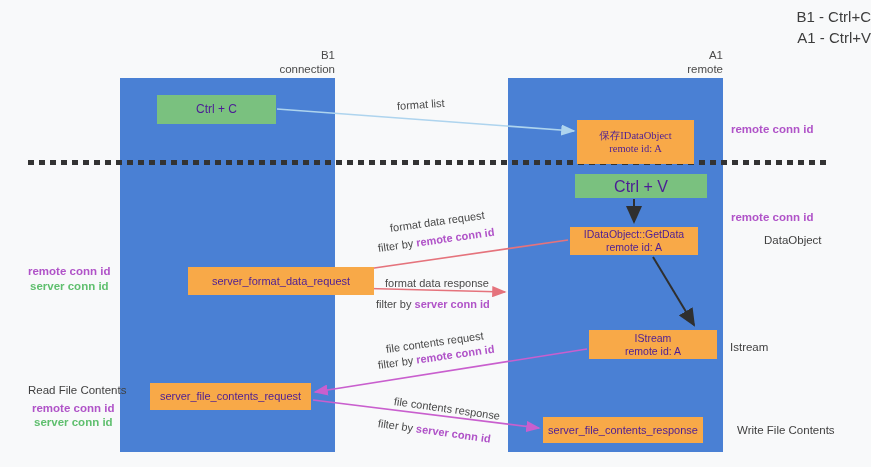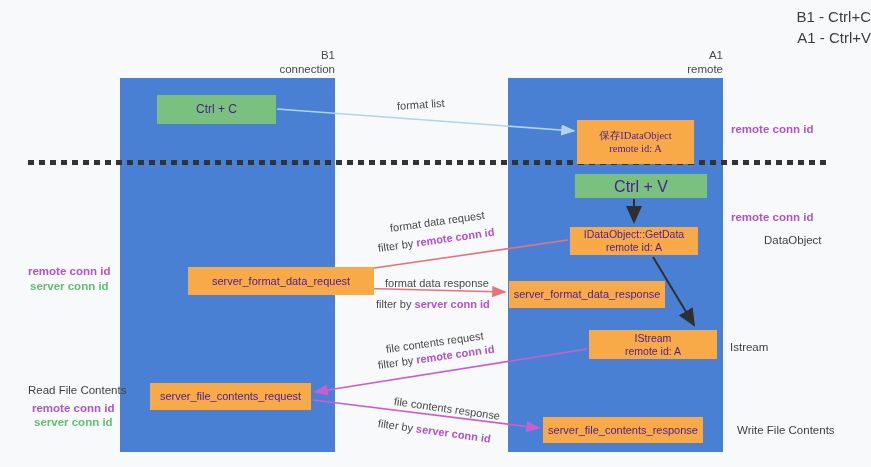--- a/index.html
+++ b/index.html
@@ -105,23 +105,20 @@
 
   <div class="box orange" style="left:570px;top:227px;width:128px;height:28px;">
     <span class="l2">IDataObject::GetData</span>
     <span class="l2">remote id: A</span>
   </div>
 
   <div class="box orange" style="left:152px;top:267px;width:186px;height:28px;margin-left:36px;">
     <span>server_format_data_request</span>
   </div>
 
-  <div class="box orange" style="left:509px;top:281px;width:156px;height:27px;">
-    <span>server_format_data_response</span>
-  </div>
 
   <div class="box orange" style="left:589px;top:330px;width:128px;height:29px;">
     <span class="l2">IStream</span>
     <span class="l2">remote id: A</span>
   </div>
 
   <div class="box orange" style="left:543px;top:417px;width:160px;height:26px;">
     <span>server_file_contents_response</span>
   </div>
 

